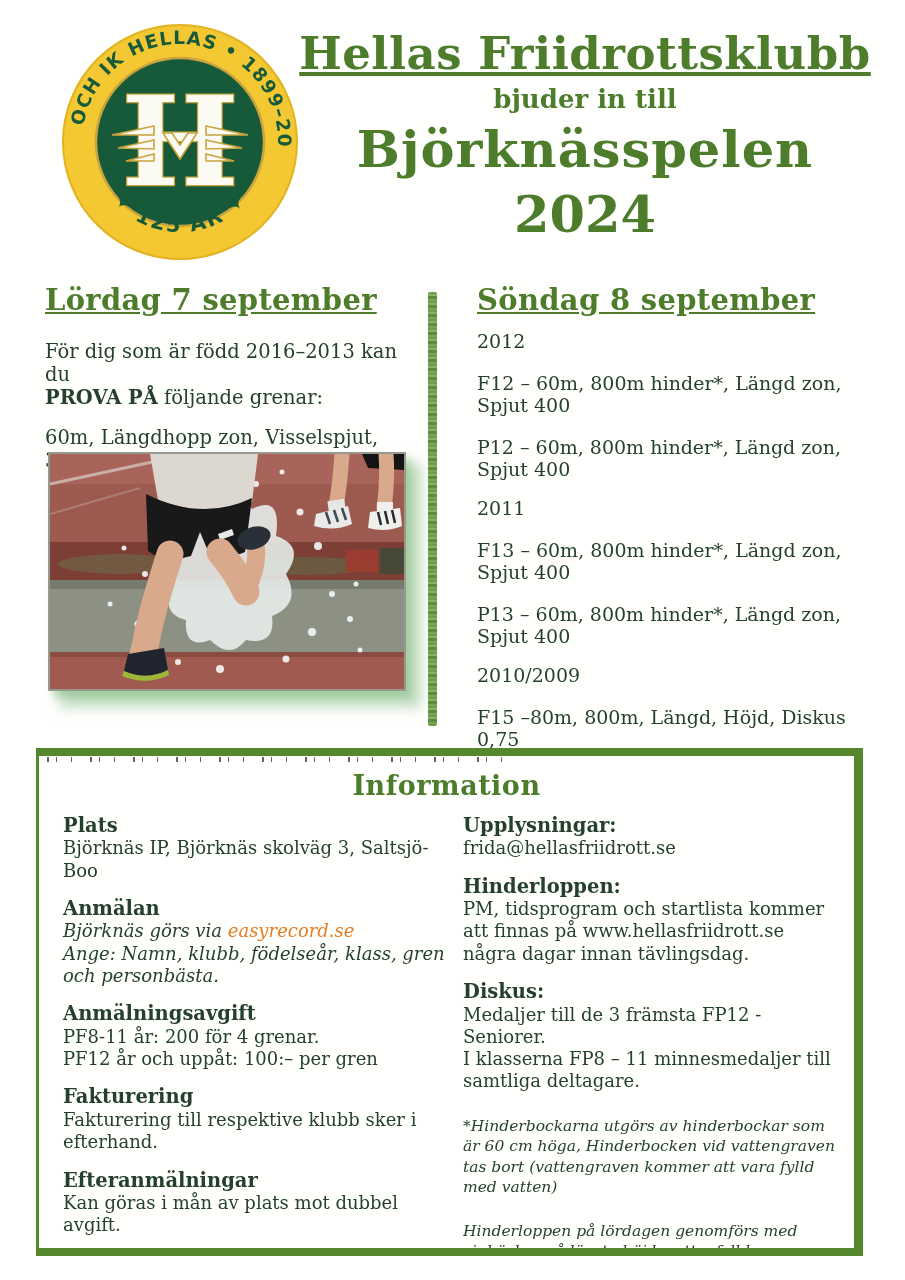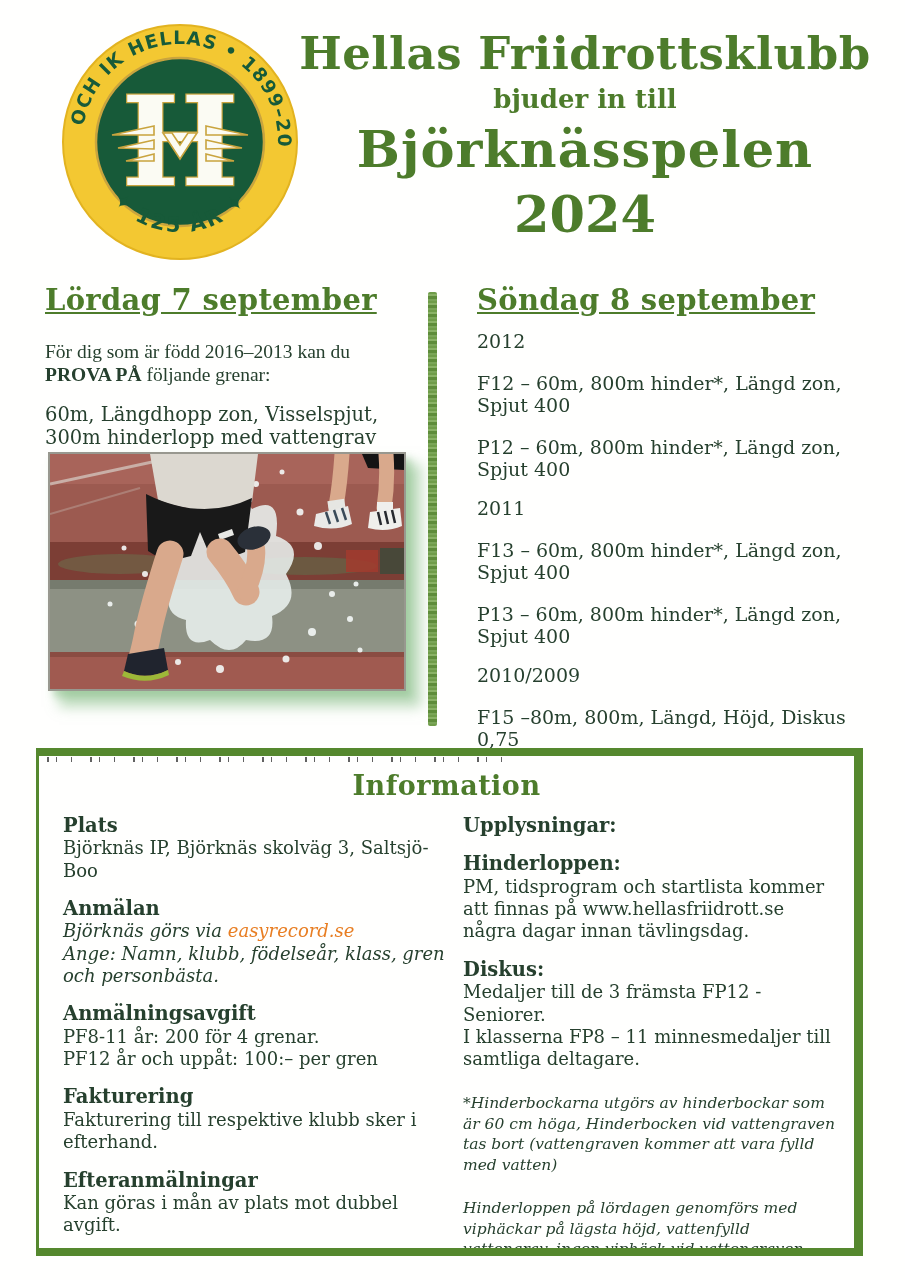--- a/index.html
+++ b/index.html
@@ -6,29 +6,29 @@
   .page{
     position:relative;width:905px;height:1280px;margin:0 auto;
     background:#fffffe;overflow:hidden;
     font-family:"DejaVu Serif","Liberation Serif",serif;
     color:#26402e;
   }
   
   .logo{position:absolute;left:60px;top:20px;width:240px;height:244px;}
   .masthead{position:absolute;left:295px;top:30px;width:580px;text-align:center;
     color:#4d7c2b;font-weight:bold;line-height:1.05;}
-  .mast-1{font-size:45px;letter-spacing:.5px;}
+  .mast-1{font-size:45px;letter-spacing:.5px;text-decoration:underline;}
   .mast-2{font-size:26px;margin-top:9px;}
   .mast-3{font-size:51px;margin-top:9px;letter-spacing:1px;}
   .mast-4{font-size:51px;margin-top:12px;}
   
   .colhead{font-size:29px;color:#4d7c2b;margin:0;font-weight:bold;letter-spacing:.3px;text-decoration:underline;}
   
   .col-sat{position:absolute;left:45px;top:283px;width:382px;}
-  .col-sat .intro{margin:23px 0 0;font-size:19.5px;line-height:1.18;font-family:Liberation Serif, serif;}
+  .col-sat .intro{margin:23px 0 0;font-size:19.5px;line-height:1.18;}
   .col-sat .events{margin:17px 0 0;font-size:19.5px;line-height:1.18;}
   
   .photo{position:absolute;left:48px;top:452px;width:354px;height:235px;
     border:2px solid #98988f;background:#9c5a50;
     box-shadow:13px 14px 12px 2px rgba(124,184,124,.5),5px 6px 7px rgba(124,184,124,.4);}
   .photo svg{display:block;width:100%;height:100%;}
   
   .divider{position:absolute;left:428px;top:292px;width:9px;height:434px;border-radius:2px;
     background:repeating-linear-gradient(180deg,#6f9c49 0 2px,#8ab266 2px 4px,#5e8c3a 4px 7px,#7aa557 7px 9px);}
   
@@ -213,20 +213,21 @@
         <div class="sec">
           <div class="sec-title">Efteranmälningar</div>
           <div class="sec-body">Kan göras i mån av plats mot dubbel avgift.</div>
 
         </div>
       </div>
 
       <div class="ic-right">
         <div class="sec first">
           <div class="sec-title">Upplysningar:</div>
+          <div class="sec-body">frida@hellasfriidrott.se</div>
         </div>
         <div class="sec">
           <div class="sec-title">Hinderloppen:</div>
           <div class="sec-body">PM, tidsprogram och startlista kommer att finnas på www.hellasfriidrott.se några dagar innan tävlingsdag.</div>
         </div>
         <div class="sec">
           <div class="sec-title">Diskus:</div>
           <div class="sec-body">Medaljer till de 3 främsta FP12 - Seniorer.</div>
           <div class="sec-body">I klasserna FP8 – 11 minnesmedaljer till samtliga deltagare.</div>
         </div>

